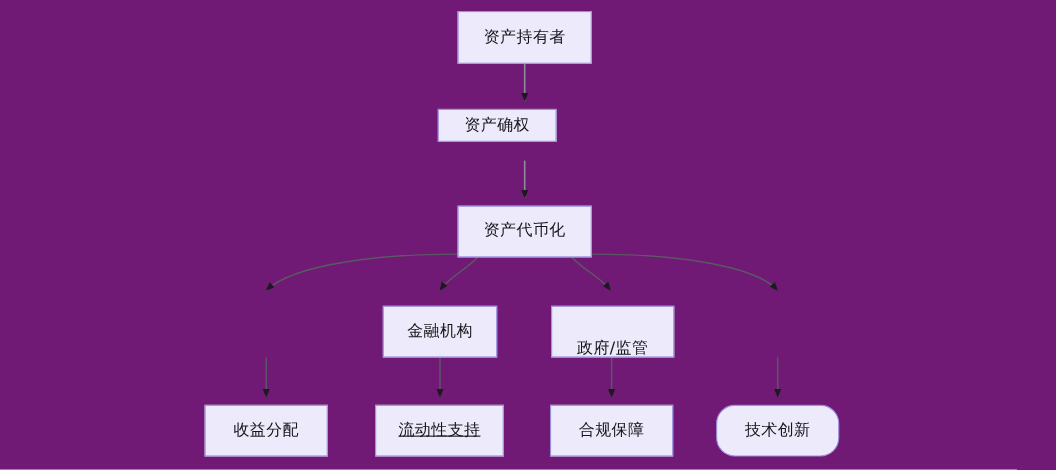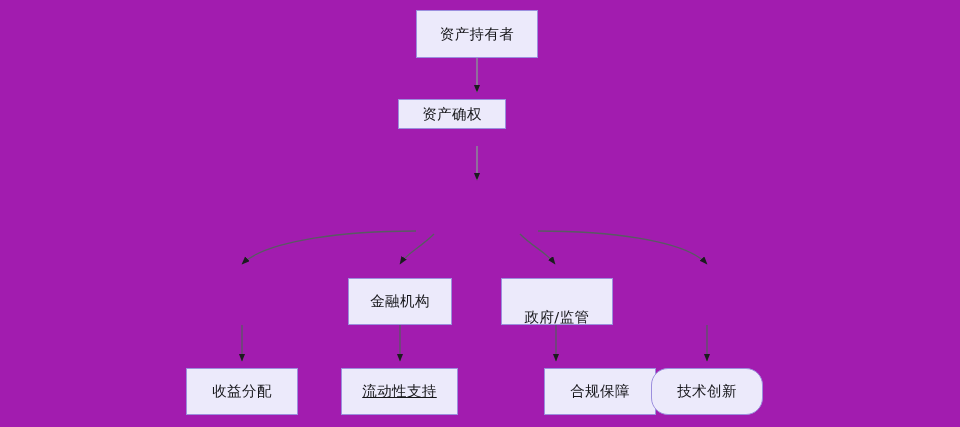--- a/index.html
+++ b/index.html
@@ -38,21 +38,21 @@
     white-space: nowrap;
     user-select: none;
   }
   .node-label {
     display: block;
   }
 </style>
 </head>
 <body>
 
-<div id="canvas" style="background: #a21caf;">
+<div id="canvas" style="background: #701a75;">
 
   <svg id="edge-layer" viewBox="0 0 960 427" width="960" height="427" xmlns="http://www.w3.org/2000/svg">
     <defs>
       <marker id="arrowhead" markerWidth="9" markerHeight="9" refX="7.4" refY="3.2" orient="auto" markerUnits="userSpaceOnUse">
         <path d="M0,0 L8,3.2 L0,6.4 z" fill="#1b1b1f"></path>
       </marker>
     </defs>
 
     <g>
       <path d="M477,58 L477,92" stroke="#8A8A96" stroke-width="1.5" fill="none" marker-end="url(#arrowhead)"></path>
@@ -87,32 +87,35 @@
       <path d="M707,325 L707,361" stroke="#5a5a63" stroke-width="1.3" fill="none" marker-end="url(#arrowhead)"></path>
     </g>
   </svg>
 
   <div class="node" style="left: 416px; top: 10px; width: 122px; height: 48px; background: rgb(236, 234, 251); border-color: rgb(156, 143, 222); color: rgb(22, 22, 26);">
     <span class="node-label">资产持有者</span>
   </div>
   <div class="node" style="left: 398px; top: 99px; width: 108px; height: 30px; background: rgb(236, 234, 251); border-color: rgb(156, 143, 222); color: rgb(22, 22, 26);">
     <span class="node-label">资产确权</span>
   </div>
+  <div class="node" style="left: 416px; top: 187px; width: 122px; height: 47px; background: rgb(236, 234, 251); border-color: rgb(156, 143, 222); color: rgb(22, 22, 26);">
+    <span class="node-label">资产代币化</span>
+  </div>
   <div class="node" style="left: 348px; top: 278px; width: 104px; height: 47px; background: rgb(236, 234, 251); border-color: rgb(156, 143, 222); color: rgb(22, 22, 26);">
     <span class="node-label">金融机构</span>
   </div>
   <div class="node" style="left: 501px; top: 278px; width: 112px; height: 47px; background: rgb(236, 234, 251); border-color: rgb(156, 143, 222); color: rgb(22, 22, 26); align-items: flex-end;">
     <span class="node-label">政府/监管</span>
   </div>
   <div class="node" style="left: 186px; top: 368px; width: 112px; height: 47px; background: rgb(236, 234, 251); border-color: rgb(156, 143, 222); color: rgb(22, 22, 26);">
     <span class="node-label">收益分配</span>
   </div>
   <div class="node" style="left: 341px; top: 368px; width: 117px; height: 47px; background: rgb(236, 234, 251); border-color: rgb(156, 143, 222); color: rgb(22, 22, 26); text-decoration: underline;">
     <span class="node-label">流动性支持</span>
   </div>
-  <div class="node" style="left: 500px; top: 368px; width: 112px; height: 47px; background: rgb(236, 234, 251); border-color: rgb(156, 143, 222); color: rgb(22, 22, 26); margin-left: 44px;">
+  <div class="node" style="left: 500px; top: 368px; width: 112px; height: 47px; background: rgb(236, 234, 251); border-color: rgb(156, 143, 222); color: rgb(22, 22, 26);">
     <span class="node-label">合规保障</span>
   </div>
   <div class="node" style="left: 651px; top: 368px; width: 112px; height: 47px; background: rgb(236, 234, 251); border-color: rgb(156, 143, 222); color: rgb(22, 22, 26); border-radius: 17px;">
     <span class="node-label">技术创新</span>
   </div>
 
 </div>
 
 </body></html>

